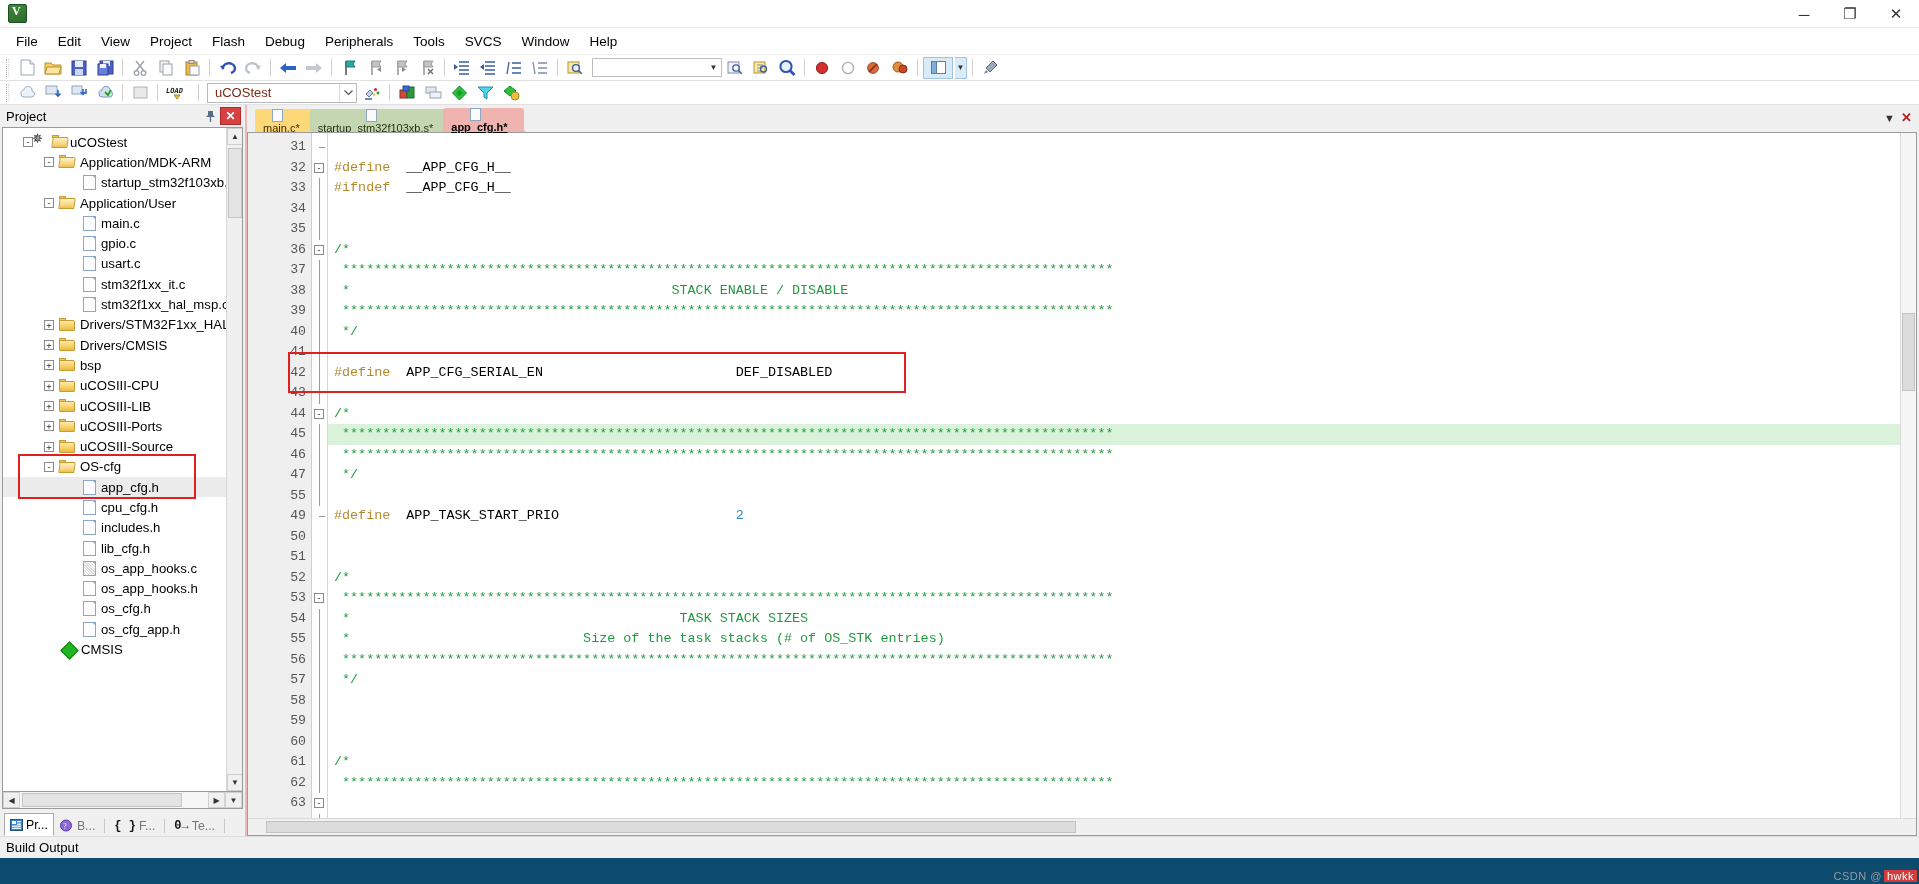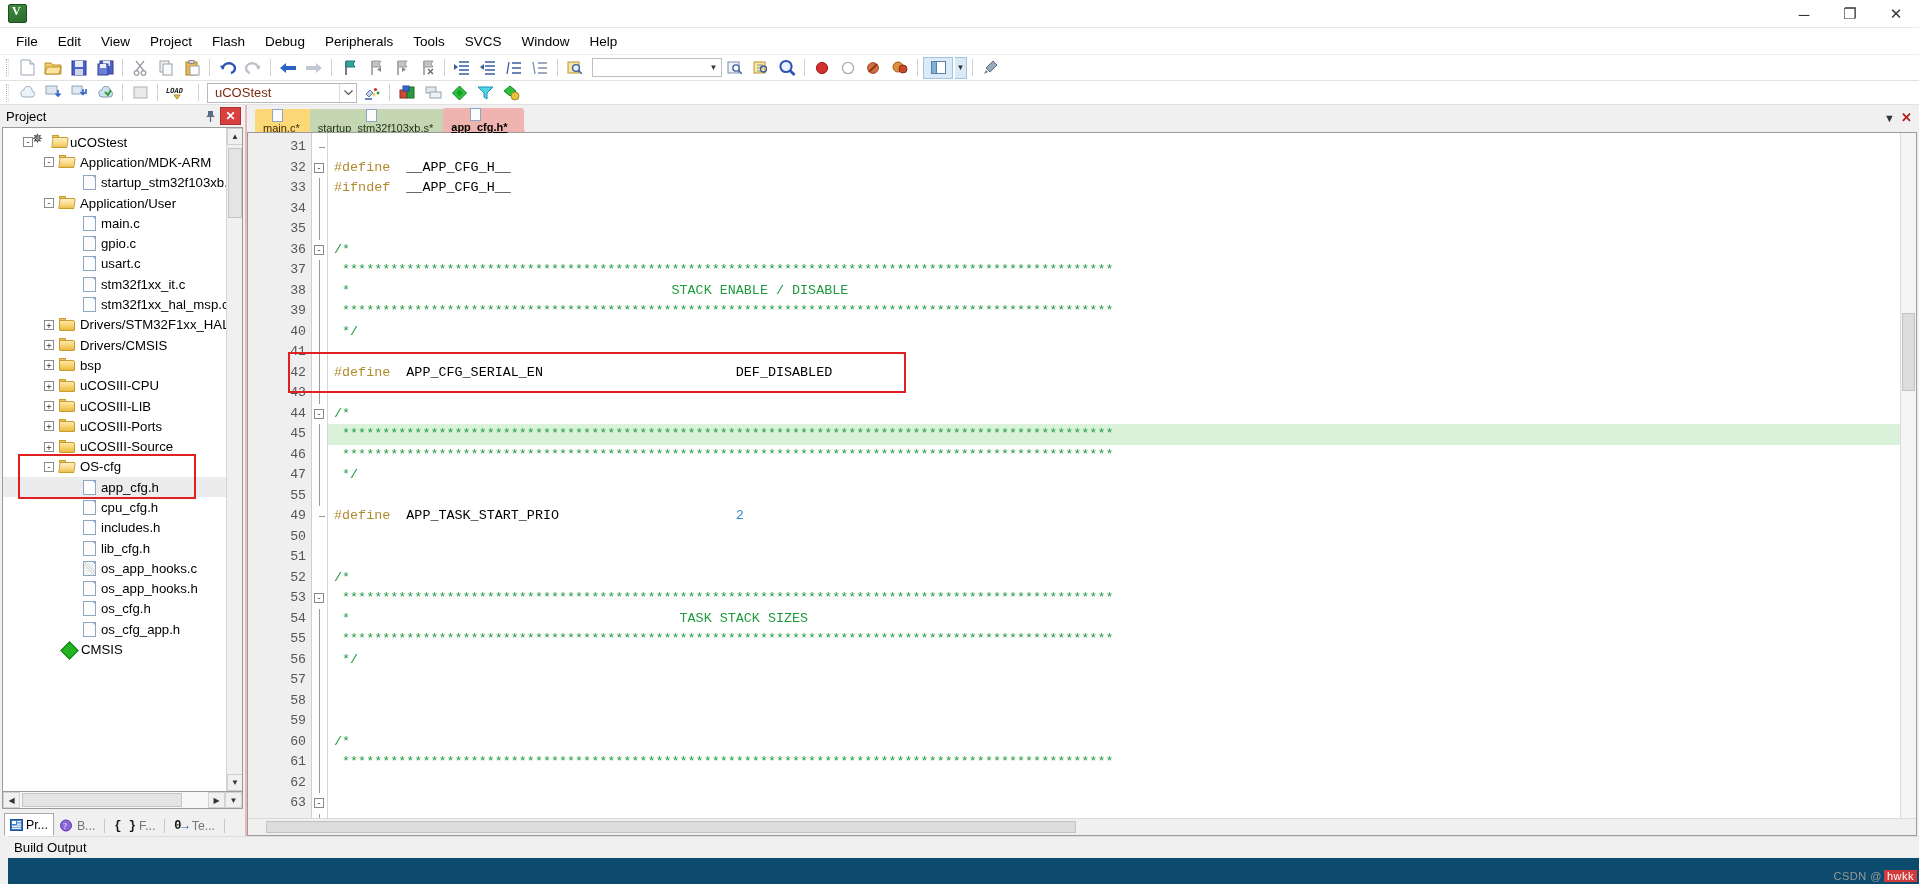--- a/index.html
+++ b/index.html
@@ -443,21 +443,21 @@
     display: flex; align-items: stretch;
   }
   .code-hsb .thumb {
     position: absolute; left: 18px; top: 2px; bottom: 2px; width: 810px;
     background: #dcdcdc; border: 1px solid #c2c2c2;
   }
 
   
   .bottom-dock {
     position: absolute;
-    left: 8px; right: 0; bottom: 0; height: 48px;
+    left: 0; right: 0; bottom: 0; height: 48px;
     background: #f0f0f0;
   }
   .build-head {
     height: 22px;
     display: flex; align-items: center;
     padding-left: 6px;
     font-size: 13.2px; color: #000;
     border-top: 1px solid #dcdcdc;
   }
   .build-body { height: 26px; background: #0c4a6e; position: relative; }
@@ -1245,20 +1245,21 @@
           <div class="cline hl"><span class="cm"> ************************************************************************************************</span></div>
           <div class="cline"><span class="cm"> ************************************************************************************************</span></div>
           <div class="cline"><span class="cm"> */</span></div>
           <div class="cline">&nbsp;</div>
           <div class="cline"><span class="kw">#define</span><span class="id">  APP_TASK_START_PRIO                      </span><span class="num">2</span></div>
           <div class="cline">&nbsp;</div>
           <div class="cline">&nbsp;</div>
           <div class="cline"><span class="cm">/*</span></div>
           <div class="cline"><span class="cm"> ************************************************************************************************</span></div>
           <div class="cline"><span class="cm"> *                                         TASK STACK SIZES</span></div>
+          <div class="cline"><span class="cm"> *                             Size of the task stacks (# of OS_STK entries)</span></div>
           <div class="cline"><span class="cm"> ************************************************************************************************</span></div>
           <div class="cline"><span class="cm"> */</span></div>
           <div class="cline">&nbsp;</div>
           <div class="cline">&nbsp;</div>
           <div class="cline">&nbsp;</div>
           <div class="cline"><span class="cm">/*</span></div>
           <div class="cline"><span class="cm"> ************************************************************************************************</span></div>
         </div>
 
       <div class="redbox" id="redbox-code" style="left: 40px; top: 219.25px; width: 618px; height: 41px;"></div>

